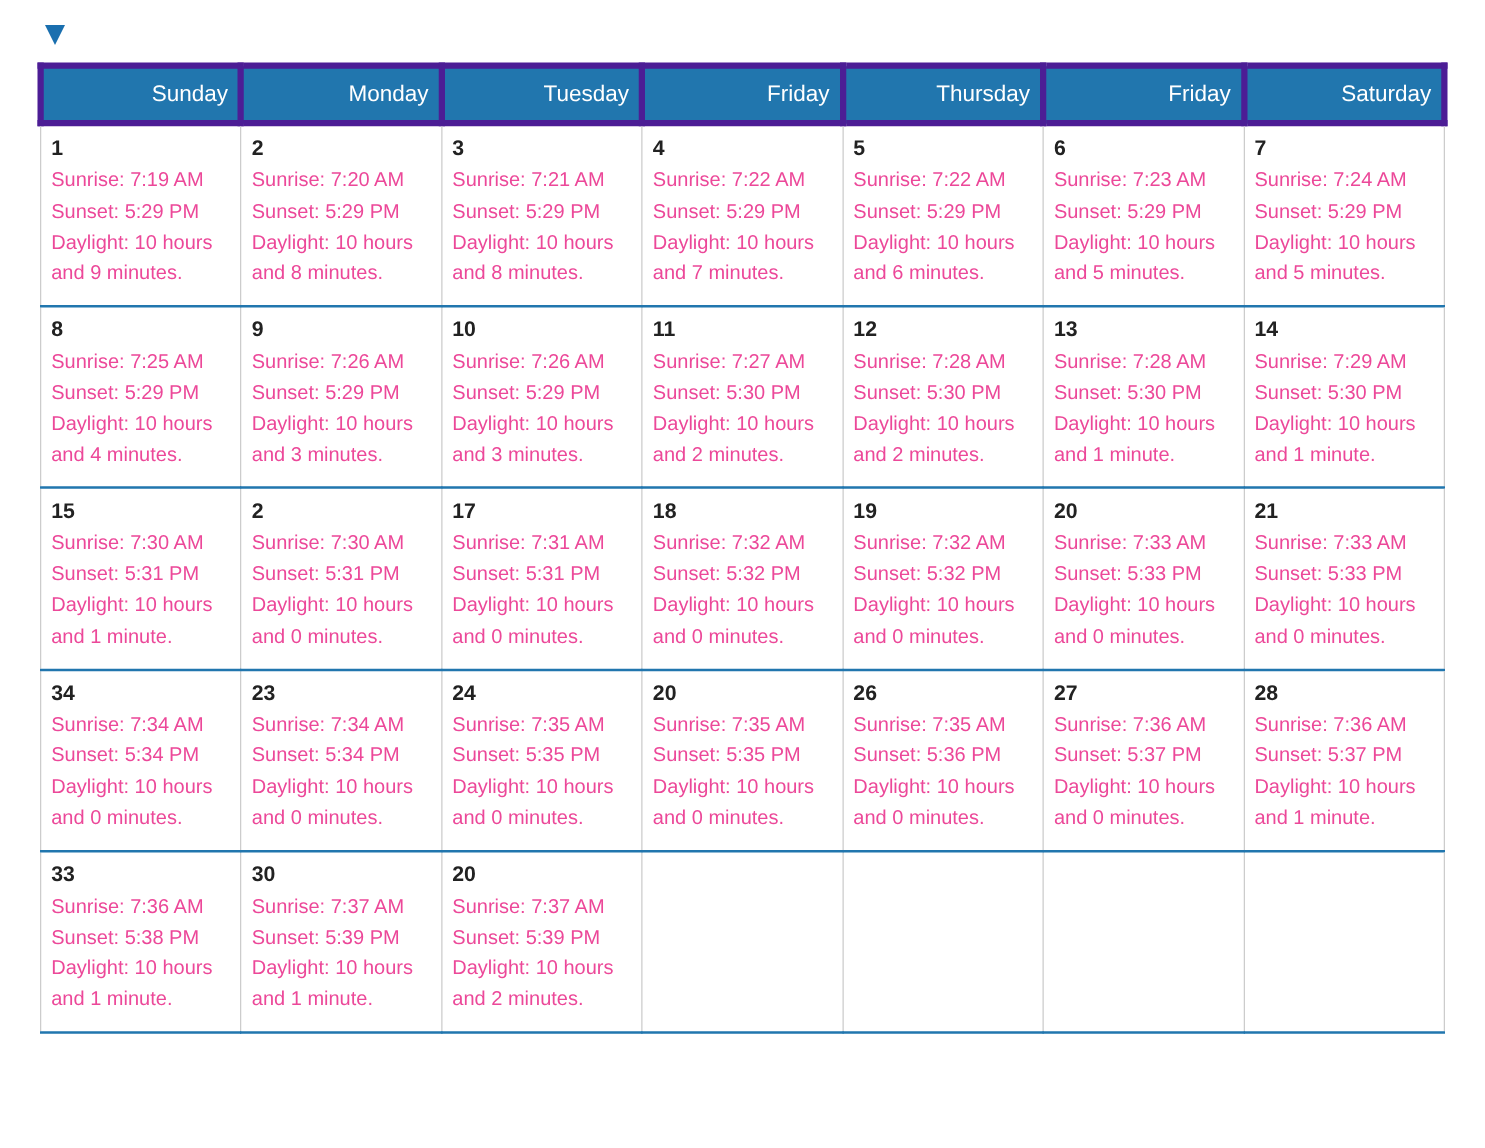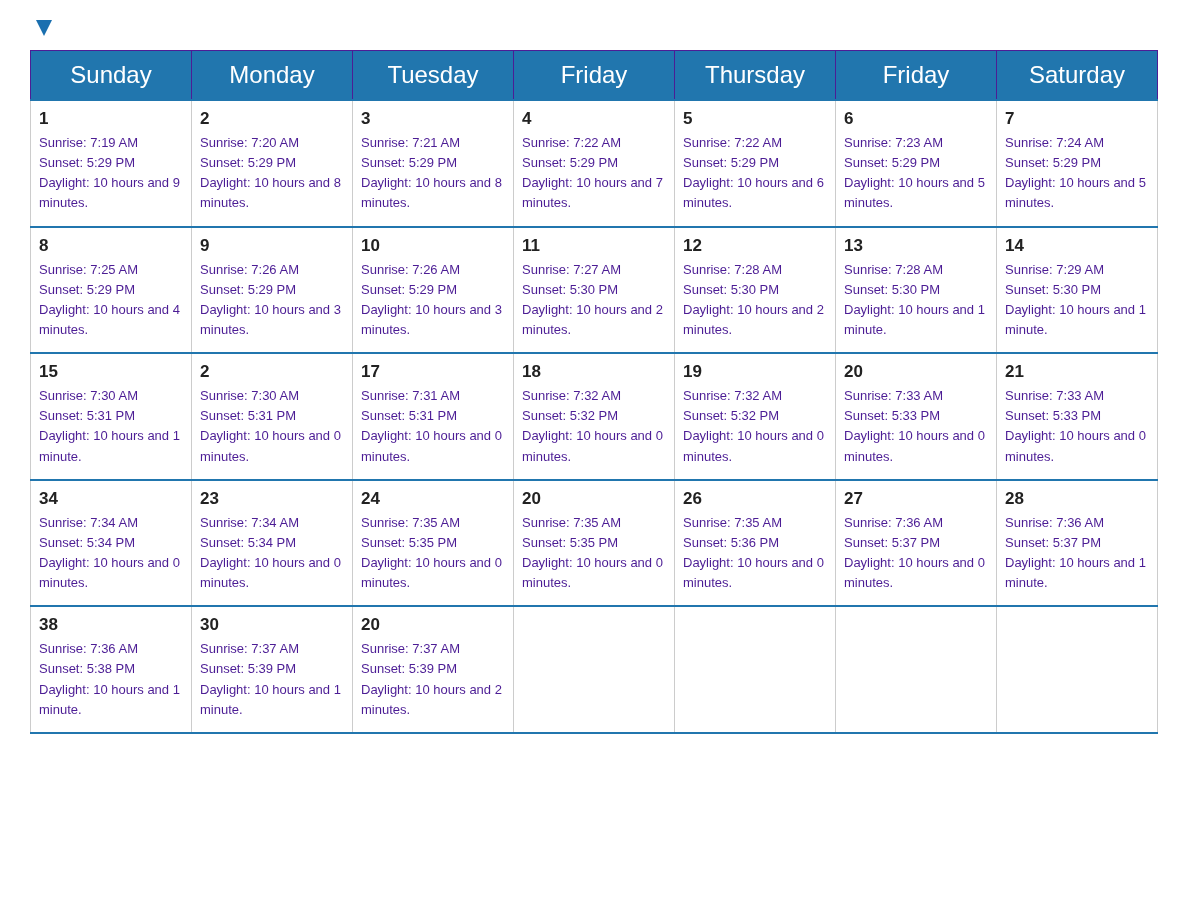--- a/index.html
+++ b/index.html
@@ -46,46 +46,46 @@
       margin-top: 4px;
     }
     .calendar {
       width: 100%;
       border-collapse: collapse;
       margin-top: 10px;
     }
     .calendar th {
       background-color: #2176ae;
       color: #fff;
-      font-size: 24px;
+      font-size: 18px;
       font-weight: normal;
       padding: 10px 8px;
-      text-align: center;
-      border: 1px solid #4c1d95;
+      text-align: right;
+      border: 5px solid #4c1d95;
     }
     .calendar td {
       vertical-align: top;
       padding: 8px 8px 12px 8px;
       border: 1px solid #ccc;
       width: 14.28%;
       font-size: 13.5px;
       color: #333;
       min-height: 100px;
     }
     .calendar td .day-number {
       font-size: 17px;
       font-weight: bold;
       color: #222;
       display: block;
       margin-bottom: 4px;
     }
     .calendar td .day-info {
-      font-size: 13px;
+      font-size: 16px;
       line-height: 1.55;
-      color: #4c1d95;
+      color: #ec4899;
       margin-top: 48px;
     }
     .calendar tr {
       border-bottom: 2px solid #2176ae;
     }
     .empty-cell {
       background: #fff;
     }
   </style>
 </head>
@@ -237,21 +237,21 @@
         <span class="day-number">27</span>
         <span class="day-info">Sunrise: 7:36 AM<br>Sunset: 5:37 PM<br>Daylight: 10 hours and 0 minutes.</span>
       </td>
         <td>
         <span class="day-number">28</span>
         <span class="day-info">Sunrise: 7:36 AM<br>Sunset: 5:37 PM<br>Daylight: 10 hours and 1 minute.</span>
       </td>
       </tr>
       <tr>
         <td>
-        <span class="day-number">38</span>
+        <span class="day-number">33</span>
         <span class="day-info">Sunrise: 7:36 AM<br>Sunset: 5:38 PM<br>Daylight: 10 hours and 1 minute.</span>
       </td>
         <td>
         <span class="day-number">30</span>
         <span class="day-info">Sunrise: 7:37 AM<br>Sunset: 5:39 PM<br>Daylight: 10 hours and 1 minute.</span>
       </td>
         <td>
         <span class="day-number">20</span>
         <span class="day-info">Sunrise: 7:37 AM<br>Sunset: 5:39 PM<br>Daylight: 10 hours and 2 minutes.</span>
       </td>

